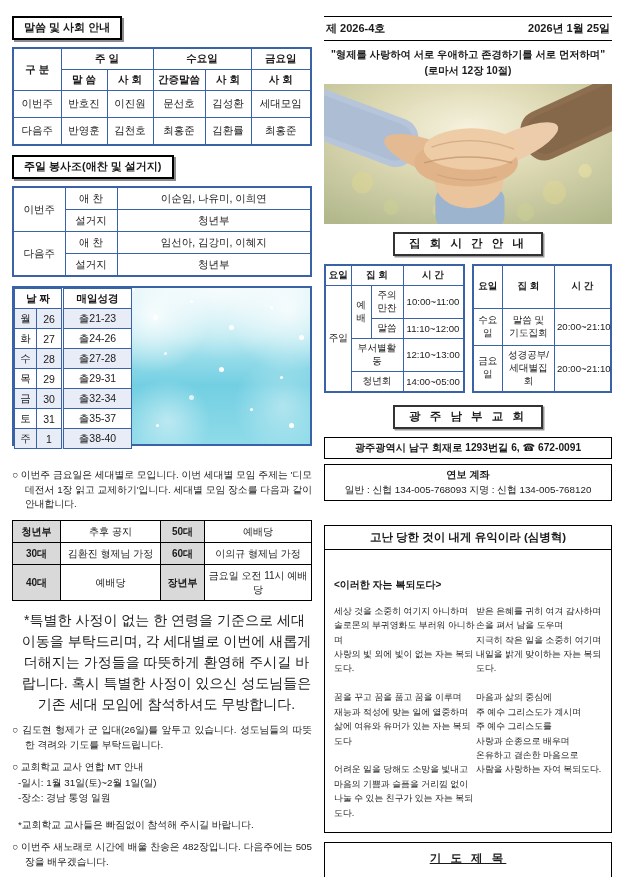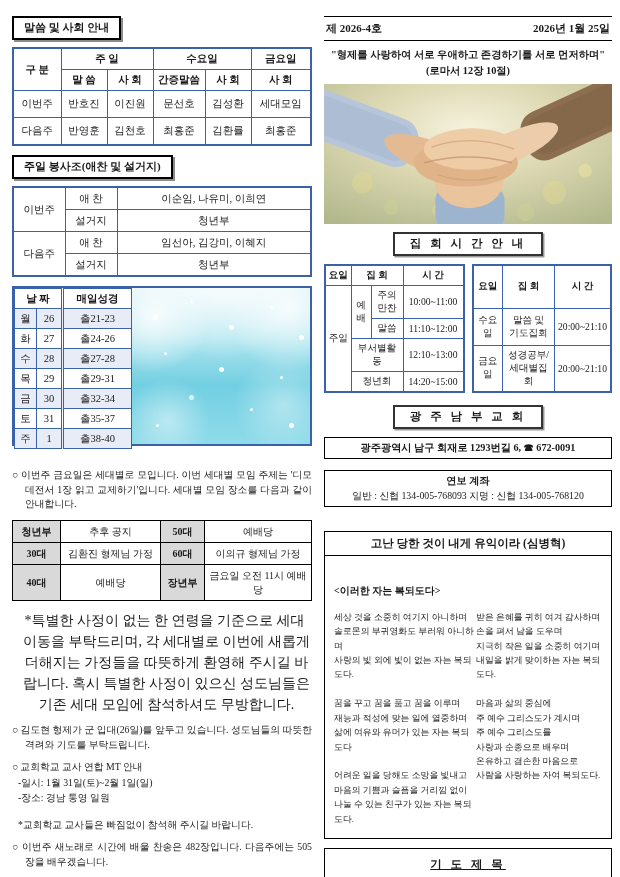--- a/index.html
+++ b/index.html
@@ -1,18 +1,18 @@
 <!DOCTYPE html>
 <html><head>
 <meta charset="utf-8">
 <style>
   * { margin:0; padding:0; box-sizing:border-box; }
   html,body { width:620px; height:877px; background:#fff; overflow:hidden;
     font-family:"Liberation Sans","DejaVu Sans",sans-serif; color:#1a1a1a; }
-  .page { position:relative; width:512px; height:877px; background:#ffffff;font-family:Liberation Serif, serif; }
+  .page { position:relative; width:512px; height:877px; background:#ffffff; }
   .col { position:absolute; top:16px; }
   .col-left  { left:12px;  width:300px; }
   .col-right { left:324px; width:288px; }
 
   
   .sec-title { display:inline-block; border:2px solid #000; background:#fff;
     font-weight:bold; font-size:11px; padding:2px 10px 3px;
     box-shadow:2px 2px 0 rgba(0,0,0,.45); margin-bottom:7px; }
 
   
@@ -63,21 +63,21 @@
 
   .box-title { display:block; width:150px; margin:0 auto 8px; border:2px solid #333; text-align:center;
     font-weight:bold; font-size:11.5px; letter-spacing:3px; padding:2px 0 3px;
     box-shadow:1.5px 1.5px 0 rgba(0,0,0,.4); }
   .meet-wrap { display:flex; gap:7px; margin-bottom:12px; }
   .meet { flex:1; font-size:9.6px; text-align:center; }
   .meet td.pre, .meet th { line-height:1.35; }
   .pre { white-space:pre-line; }
 
   .addr-box { border:1.5px solid #000; text-align:center; font-weight:bold; font-size:10.2px;
-    padding:3px 2px; margin-bottom:11px; }
+    padding:3px 2px; margin-bottom:5px; }
   .offer-box { border:1.5px solid #000; text-align:center; font-size:9.8px; padding:3px 2px; margin-bottom:24px; }
   .offer-box .t { font-weight:bold; font-size:10.2px; margin-bottom:2px; }
 
   .poem-box { border:1.5px solid #000; margin-bottom:9px; }
   .poem-box .pt { border-bottom:1.5px solid #000; text-align:center; font-weight:bold; font-size:11.5px; padding:4px 0; }
   .poem-body { padding:8px 9px 12px; }
   .poem-sub { font-weight:bold; font-size:10px; margin:20px 0 12px; }
   .poem-cols { display:flex; }
   .poem-cols .pc { font-size:8.9px; line-height:1.62; white-space:pre-line; }
   .pc.l { width:53%; } .pc.r { width:47%; }
@@ -334,21 +334,21 @@
         <tr>
           <td>말씀</td>
           <td>11:10~12:00</td>
         </tr>
         <tr>
           <td colspan="2">부서별활동</td>
           <td>12:10~13:00</td>
         </tr>
         <tr>
           <td colspan="2">청년회</td>
-          <td>14:20~15:00</td>
+          <td>14:00~05:00</td>
         </tr>
       </tbody>
         </table>
       <table class="blue-table meet">
         <colgroup>
             <col style="width:30px">
             <col style="width:52px">
             <col>
           </colgroup>
         <tbody>

